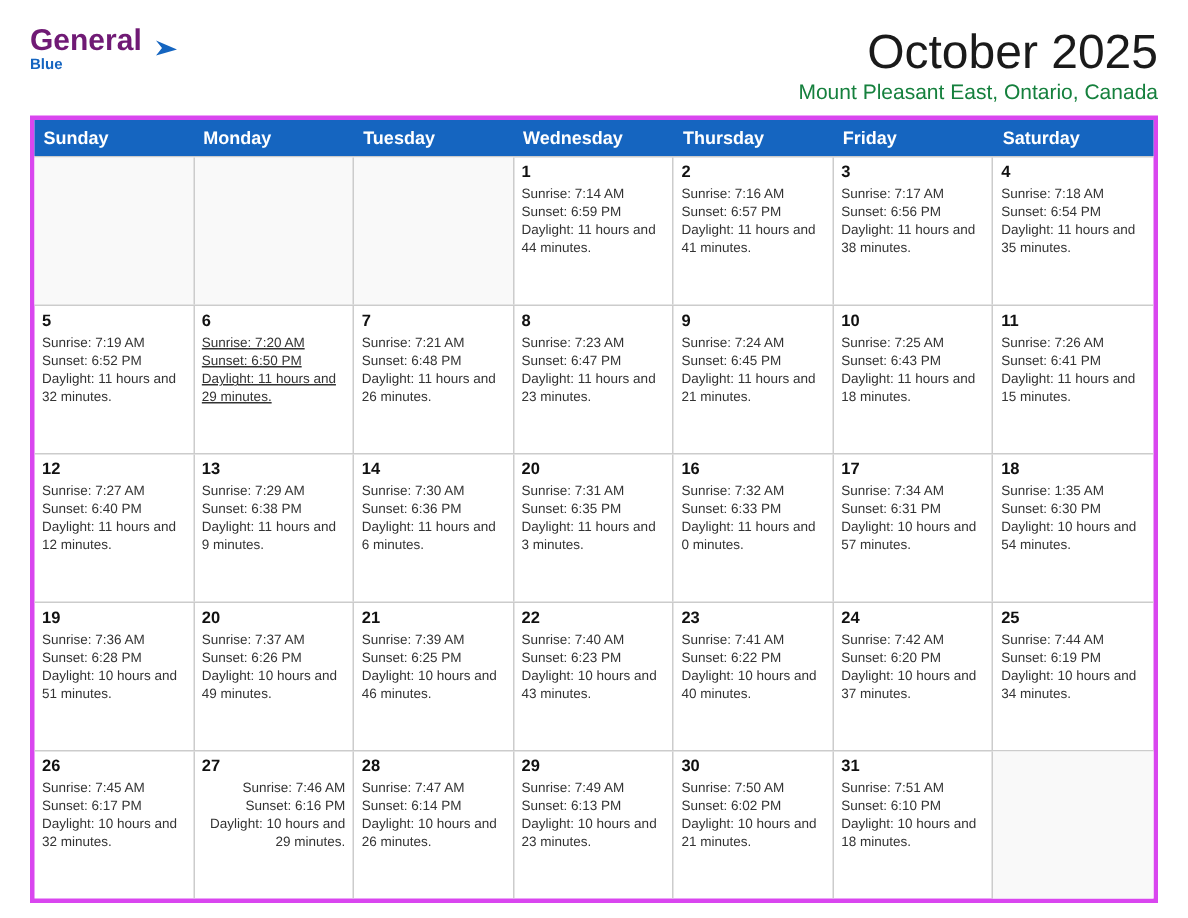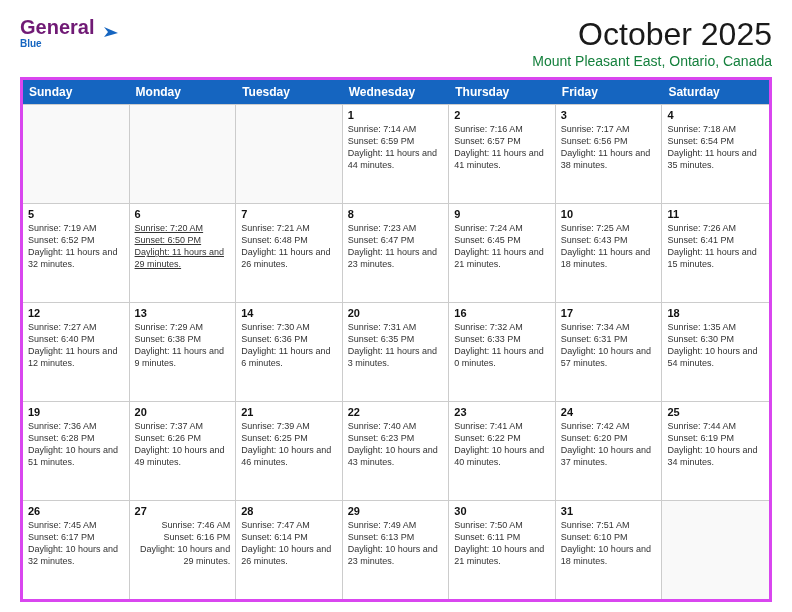--- a/index.html
+++ b/index.html
@@ -312,21 +312,21 @@
           </div>
           <div class="cal-cell">
             <span class="day-num">29</span>
             <div class="cell-text" style="white-space: pre-line;">Sunrise: 7:49 AM
 Sunset: 6:13 PM
 Daylight: 10 hours and 23 minutes.</div>
           </div>
           <div class="cal-cell">
             <span class="day-num">30</span>
             <div class="cell-text" style="white-space: pre-line;">Sunrise: 7:50 AM
-Sunset: 6:11 PM
+Sunset: 6:02 PM
 Daylight: 10 hours and 21 minutes.</div>
           </div>
           <div class="cal-cell">
             <span class="day-num">31</span>
             <div class="cell-text" style="white-space: pre-line;">Sunrise: 7:51 AM
 Sunset: 6:10 PM
 Daylight: 10 hours and 18 minutes.</div>
           </div>
           <div class="cal-cell empty"></div>
         </div>

